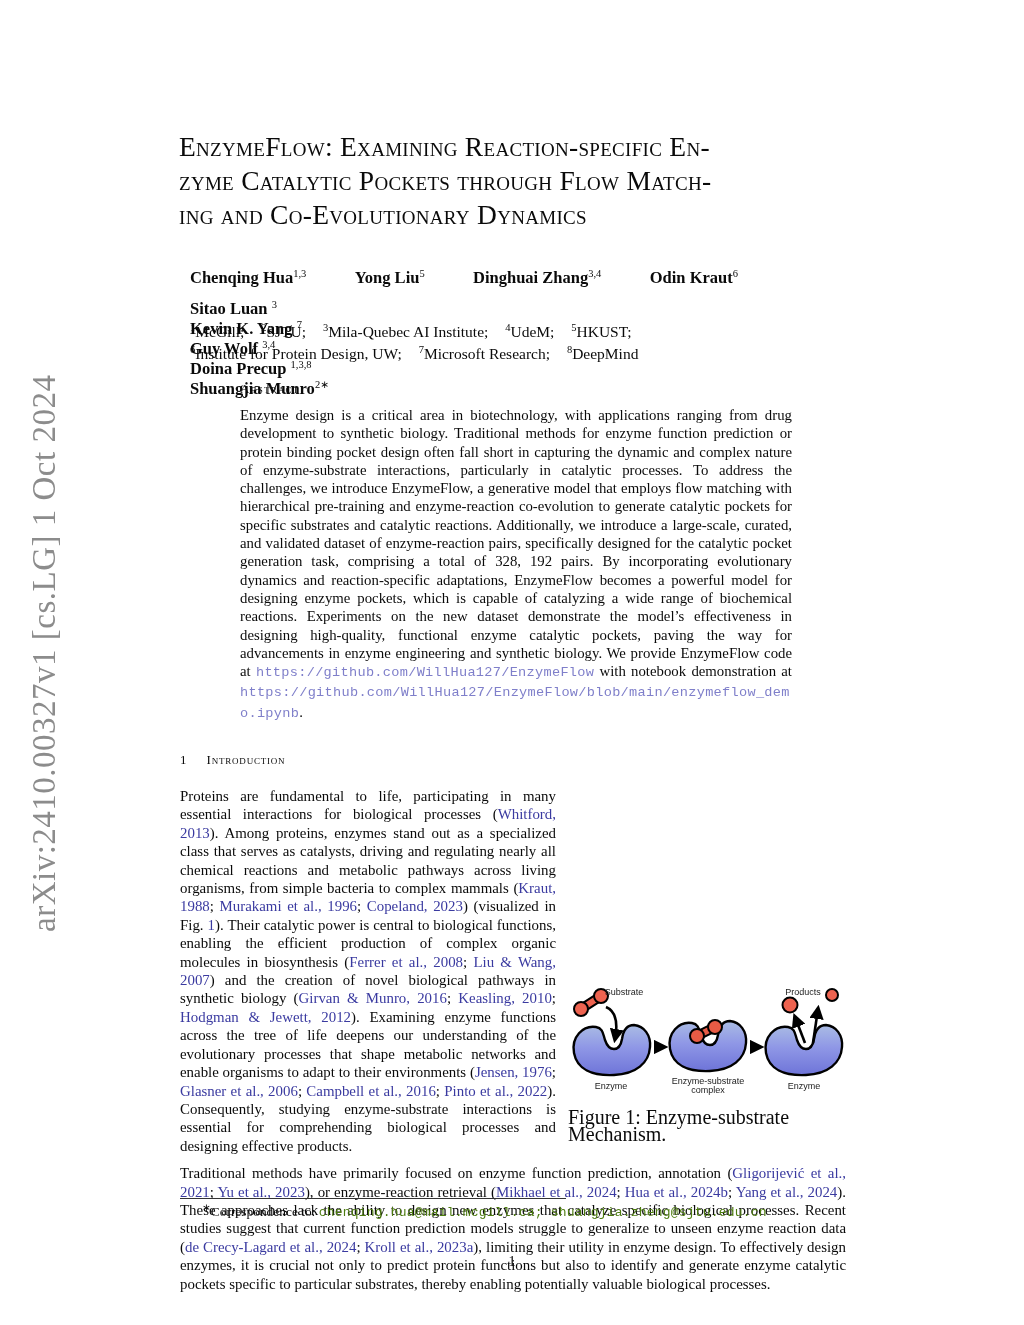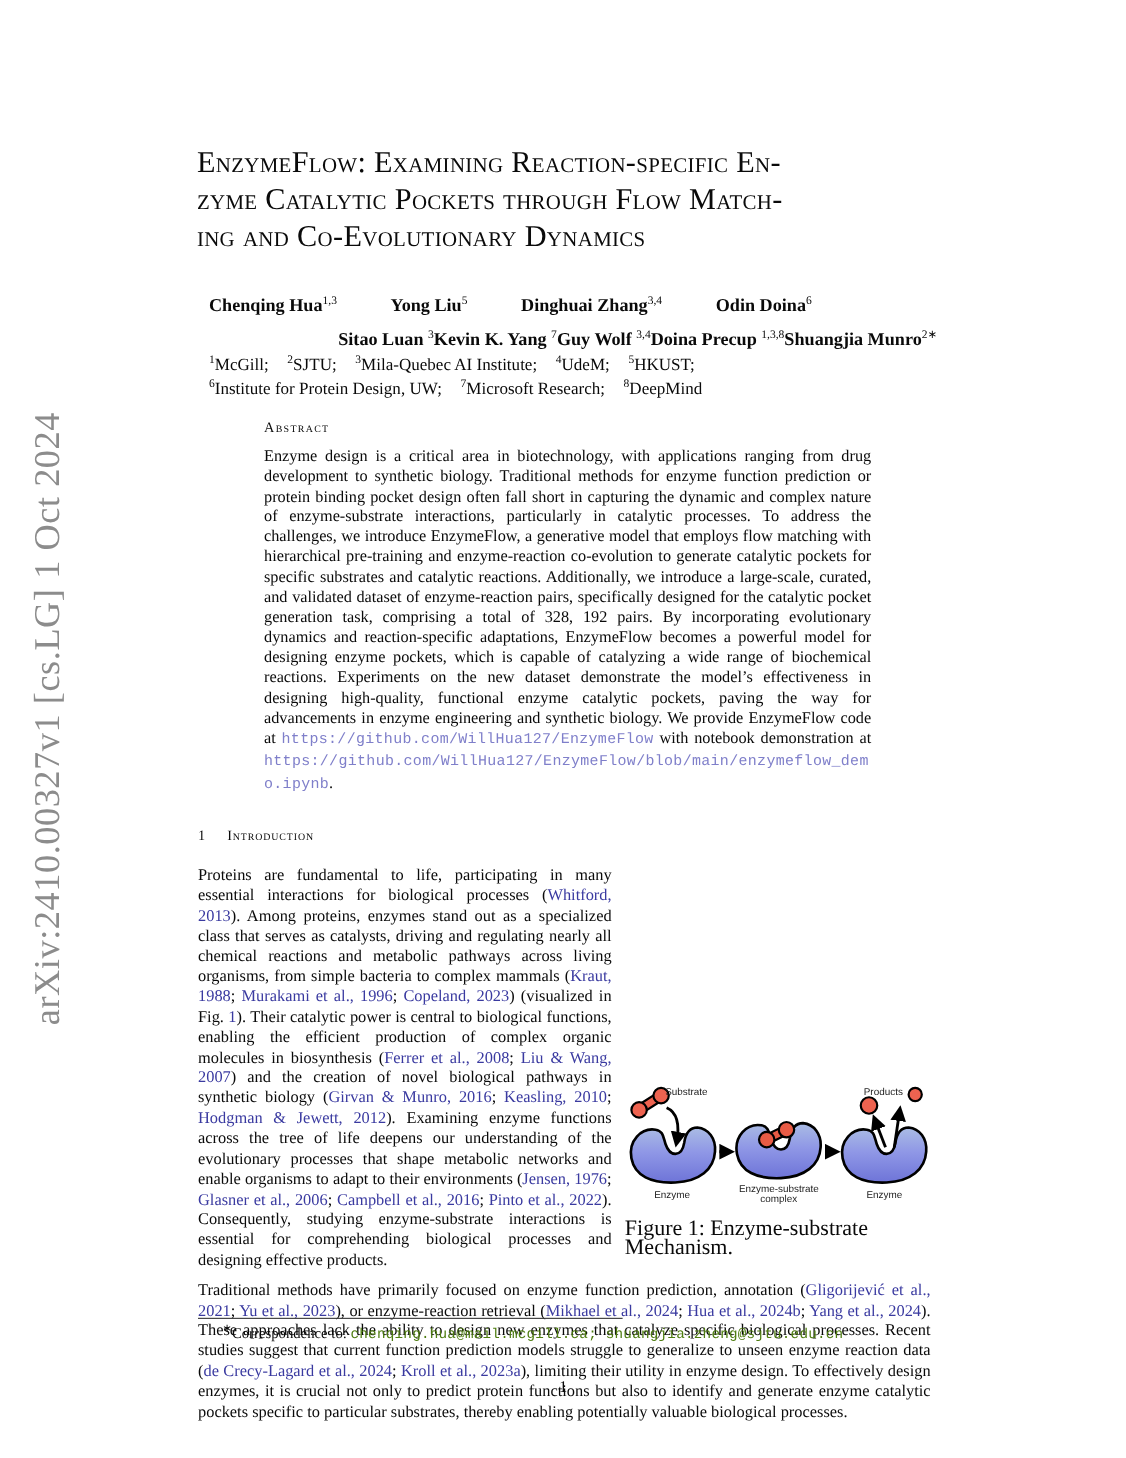--- a/index.html
+++ b/index.html
@@ -21,21 +21,21 @@
   .paper-title {
     position:absolute; left:179px; top:130px; width:680px;
     font-variant:small-caps; font-size:27.5px; line-height:34px; letter-spacing:0.3px;
   }
   .authors-row1 {
     position:absolute; left:190px; top:256px; width:548px;
     display:flex; justify-content:space-between; font-weight:bold; font-size:16.5px;margin-top:12px;
   }
   .authors-row2 {
     position:absolute; left:190px; top:299px; width:662px;
-    display:flex; justify-content:flex-end; font-weight:bold; font-size:16.5px;
+    display:flex; justify-content:flex-start; font-weight:bold; font-size:16.5px;flex-direction:column;
   }
   .sup { font-size:10.5px; vertical-align:super; line-height:0; font-weight:normal; }
   .authors-row1 .sup, .authors-row2 .sup { font-weight:normal; }
   .affiliations { position:absolute; left:190px; top:321px; width:666px; font-size:15.5px; line-height:22px; }
   .affil-line { display:block; }
   .affil-item { margin-right:13px; }
   .abstract-block { position:absolute; left:240px; top:381px; width:552px; }
   .abstract-heading {
     text-align:left; font-variant:small-caps; font-size:13px; letter-spacing:1.2px;
     margin-bottom:9px;
@@ -80,21 +80,21 @@
   <div class="paper-title">
     <div>EnzymeFlow: Examining Reaction-specific En-</div>
     <div>zyme Catalytic Pockets through Flow Match-</div>
     <div>ing and Co-Evolutionary Dynamics</div>
   </div>
 
   <div class="authors-row1">
     <span><span>Chenqing Hua</span><span class="sup">1,3</span></span>
     <span><span>Yong Liu</span><span class="sup">5</span></span>
     <span><span>Dinghuai Zhang</span><span class="sup">3,4</span></span>
-    <span><span>Odin Doina</span><span class="sup">6</span></span>
+    <span><span>Odin Kraut</span><span class="sup">6</span></span>
   </div>
 
   <div class="authors-row2">
     <span><span>Sitao Luan</span> <span class="sup">3</span></span>
     <span><span>Kevin K. Yang</span> <span class="sup">7</span></span>
     <span><span>Guy Wolf</span> <span class="sup">3,4</span></span>
     <span><span>Doina Precup</span> <span class="sup">1,3,8</span></span>
     <span><span>Shuangjia Munro</span><span class="sup">2∗</span></span>
   </div>
 

